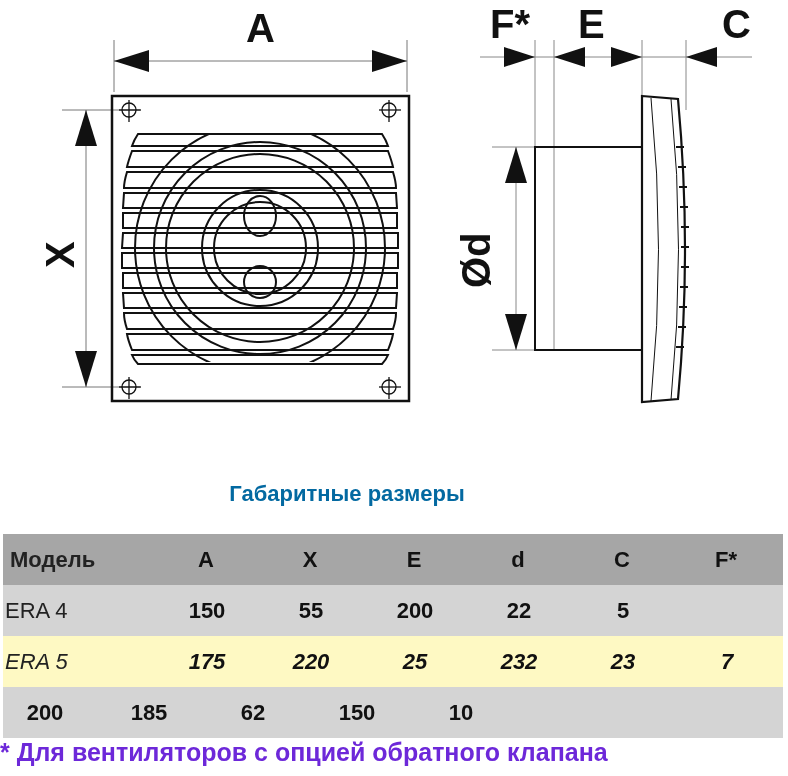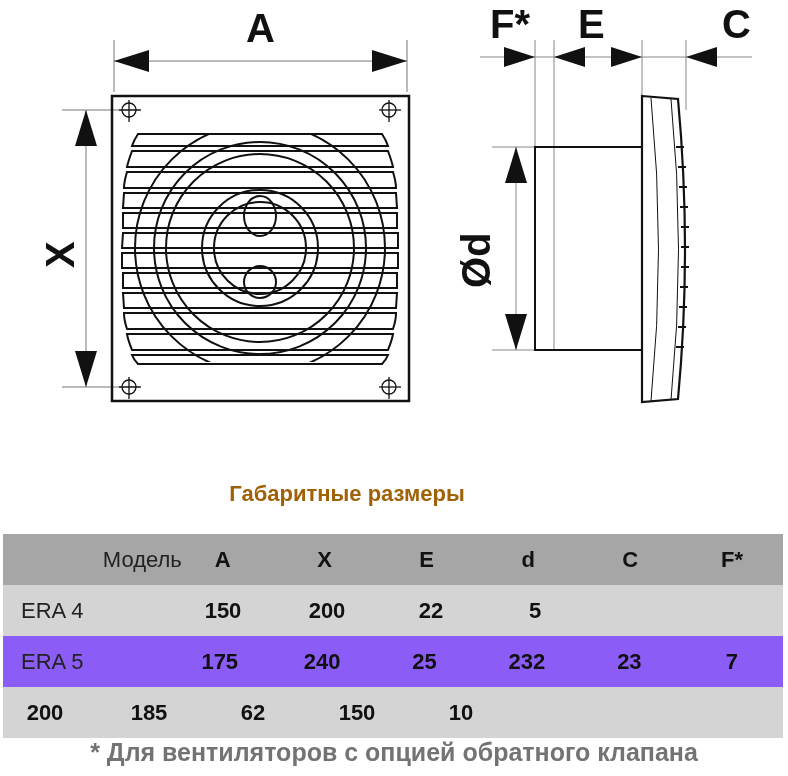--- a/index.html
+++ b/index.html
@@ -1,34 +1,34 @@
 <!DOCTYPE html>
 <html><head>
 <meta charset="utf-8">
 <style>
   html, body { margin:0; padding:0; background:#ffffff; }
   body { width:788px; height:776px; position:relative; overflow:hidden; font-family:"Liberation Sans", sans-serif; color:#111; }
   .drawing { position:absolute; left:0; top:0; width:788px; height:470px; }
   .dim-label { position:absolute; font-weight:bold; font-size:40px; color:#111; line-height:1; font-family:"Liberation Sans", sans-serif; }
-  .title { position:absolute; left:0; width:694px; top:481px; text-align:center; font-size:22px; font-weight:bold; color:#a16207; }
+  .title { position:absolute; left:0; width:694px; top:481px; text-align:center; font-size:22px; font-weight:bold; color:#0369a1; }
   .table { position:absolute; left:3px; top:534px; width:780px; }
   .row { display:flex; align-items:center; height:51px; }
   .row.header { background:#a6a6a6; height:51px; }
   .row.shaded { background:#d4d4d4; }
-  .row.plain { background:#8b5cf6; }
+  .row.plain { background:#fef9c3;font-style:italic; }
   .cell { text-align:center; font-size:22px; font-weight:bold; color:#111; }
-  .cell.model { text-align:left; padding-left:18px; width:160px; font-weight:normal; color:#222; }
-  .header .cell.model { font-weight:normal; padding-left:28px; width:154px;text-align:right; }
+  .cell.model { text-align:left; padding-left:2px; width:160px; font-weight:normal; color:#222; }
+  .header .cell.model { font-weight:bold; padding-left:7px; width:154px; }
   .c1 { width:104px; margin-left:-10px; }
   .c2 { width:104px; }
   .c3 { width:104px; }
   .c4 { width:104px; }
   .c5 { width:104px; }
   .c6 { width:104px; }
-  .footnote { position:absolute; left:0; width:788px; top:738px; text-align:center; font-size:25px; font-weight:bold; color:#737373; }
+  .footnote { position:absolute; left:0; width:788px; top:738px; font-size:25px; font-weight:bold; color:#6d28d9; }
 </style>
 </head>
 <body>
 
 <div class="drawing">
   <svg width="788" height="470" viewBox="0 0 788 470">
     <defs>
       <clipPath id="grillClip">
         <path d="M138 134 L382 134 Q402 250 382 362 L138 362 Q118 250 138 134 Z"></path>
       </clipPath>
@@ -145,28 +145,29 @@
     <div class="cell c1">A</div>
     <div class="cell c2">X</div>
     <div class="cell c3">E</div>
     <div class="cell c4">d</div>
     <div class="cell c5">C</div>
     <div class="cell c6">F*</div>
   </div>
   <div class="row shaded">
     <div class="cell model">ERA 4</div>
     <div class="cell c1">150</div>
+    <div class="cell c3">55</div>
     <div class="cell c4">200</div>
     <div class="cell c5">22</div>
     <div class="cell c6">5</div>
   </div>
   <div class="row plain">
     <div class="cell model">ERA 5</div>
     <div class="cell c1">175</div>
-    <div class="cell c2">240</div>
+    <div class="cell c2">220</div>
     <div class="cell c3">25</div>
     <div class="cell c4">232</div>
     <div class="cell c5">23</div>
     <div class="cell c6">7</div>
   </div>
   <div class="row shaded">
     <div class="cell c1">200</div>
     <div class="cell c2">185</div>
     <div class="cell c3">62</div>
     <div class="cell c4">150</div>

